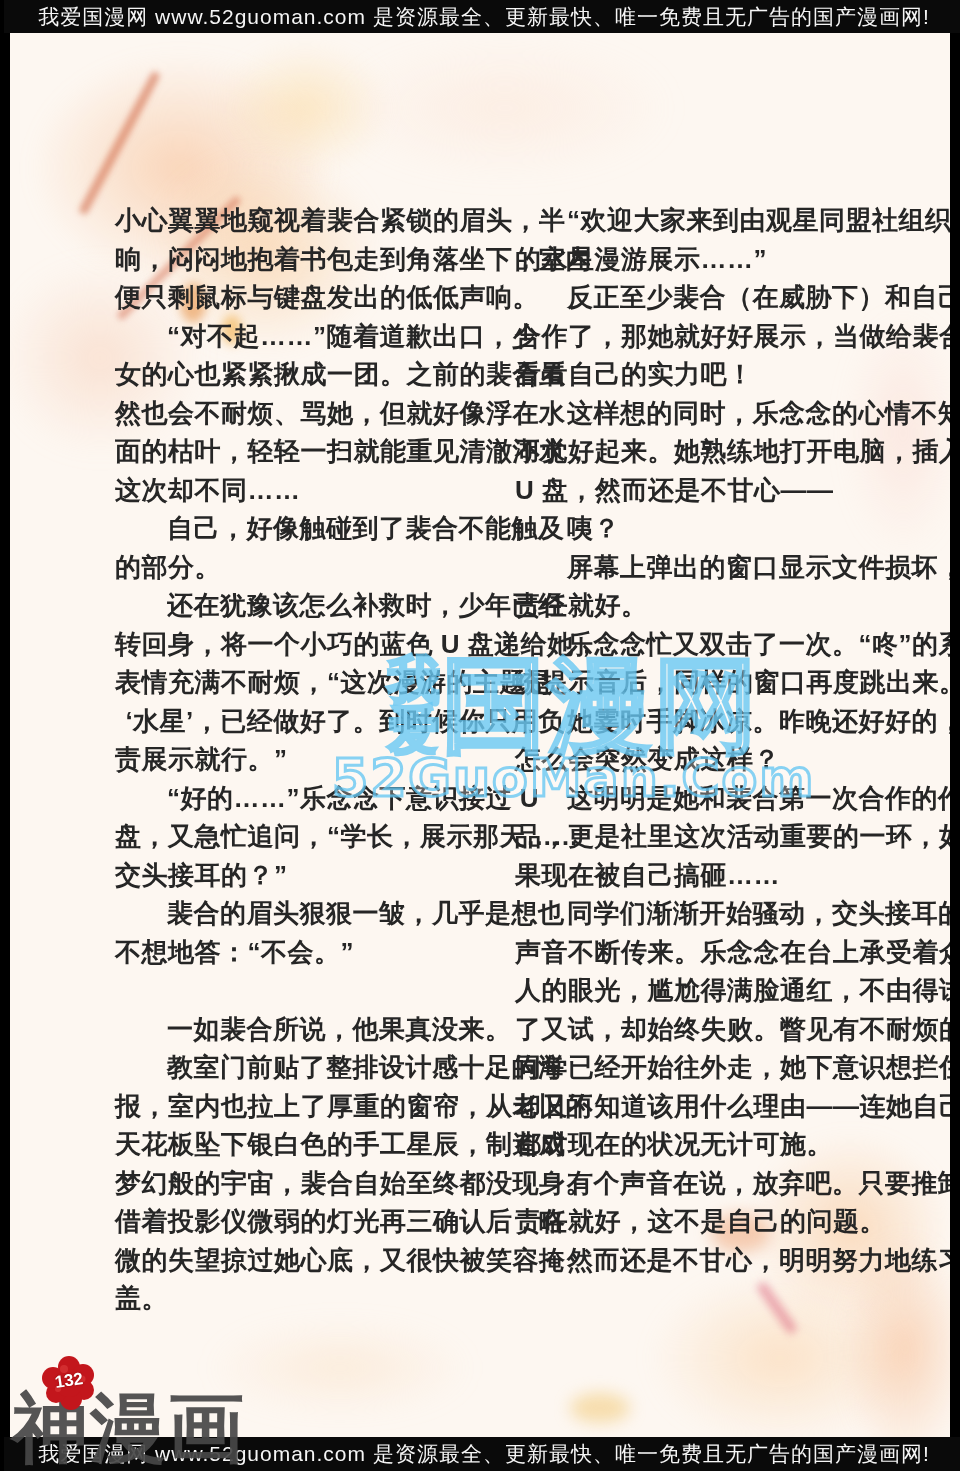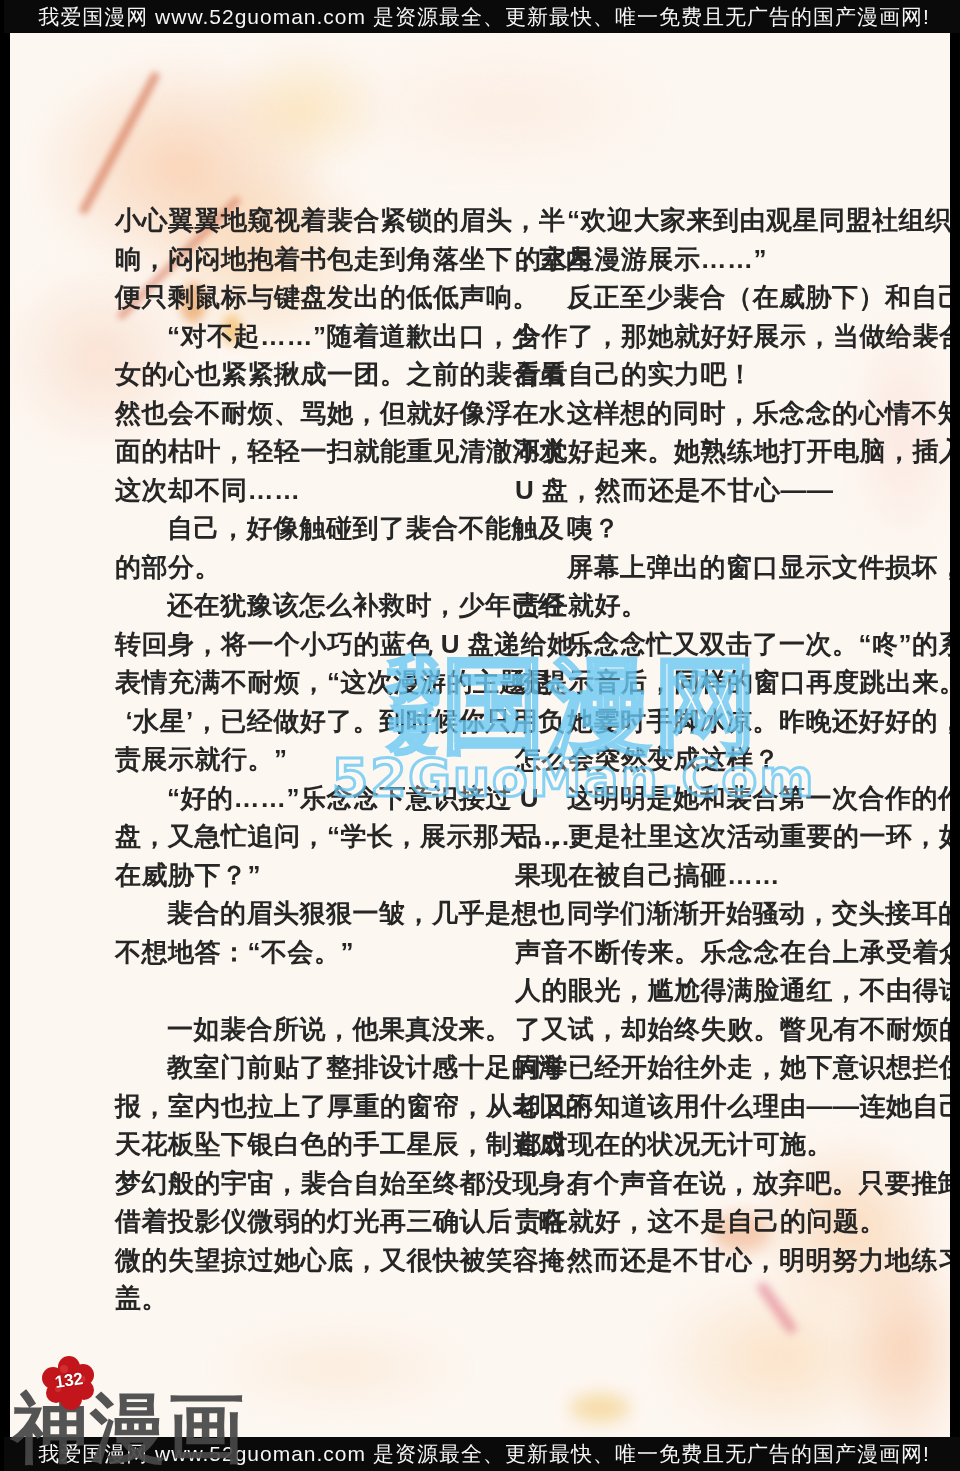--- a/index.html
+++ b/index.html
@@ -77,21 +77,21 @@
         <div class="line">这次却不同……</div>
         <div class="line" style="padding-left: 2em;">自己，好像触碰到了裴合不能触及</div>
         <div class="line">的部分。</div>
         <div class="line" style="padding-left: 2em;">还在犹豫该怎么补救时，少年已经</div>
         <div class="line">转回身，将一个小巧的蓝色 U 盘递给她，</div>
         <div class="line">表情充满不耐烦，“这次漫游的主题是</div>
         <div class="line" style="padding-left: 0.4em;">‘水星’，已经做好了。到时候你只用负</div>
         <div class="line">责展示就行。”</div>
         <div class="line" style="padding-left: 2em;">“好的……”乐念念下意识接过 U</div>
         <div class="line">盘，又急忙追问，“学长，展示那天……</div>
-        <div class="line">在威胁下？”</div>
+        <div class="line">交头接耳的？”</div>
         <div class="line" style="padding-left: 2em;">裴合的眉头狠狠一皱，几乎是想也</div>
         <div class="line">不想地答：“不会。”</div>
         <div class="line">&nbsp;</div>
         <div class="line" style="padding-left: 2em;">一如裴合所说，他果真没来。</div>
         <div class="line" style="padding-left: 2em;">教室门前贴了整排设计感十足的海</div>
         <div class="line">报，室内也拉上了厚重的窗帘，从老旧的</div>
         <div class="line">天花板坠下银白色的手工星辰，制造成</div>
         <div class="line">梦幻般的宇宙，裴合自始至终都没现身。</div>
         <div class="line">借着投影仪微弱的灯光再三确认后，略</div>
         <div class="line">微的失望掠过她心底，又很快被笑容掩</div>

